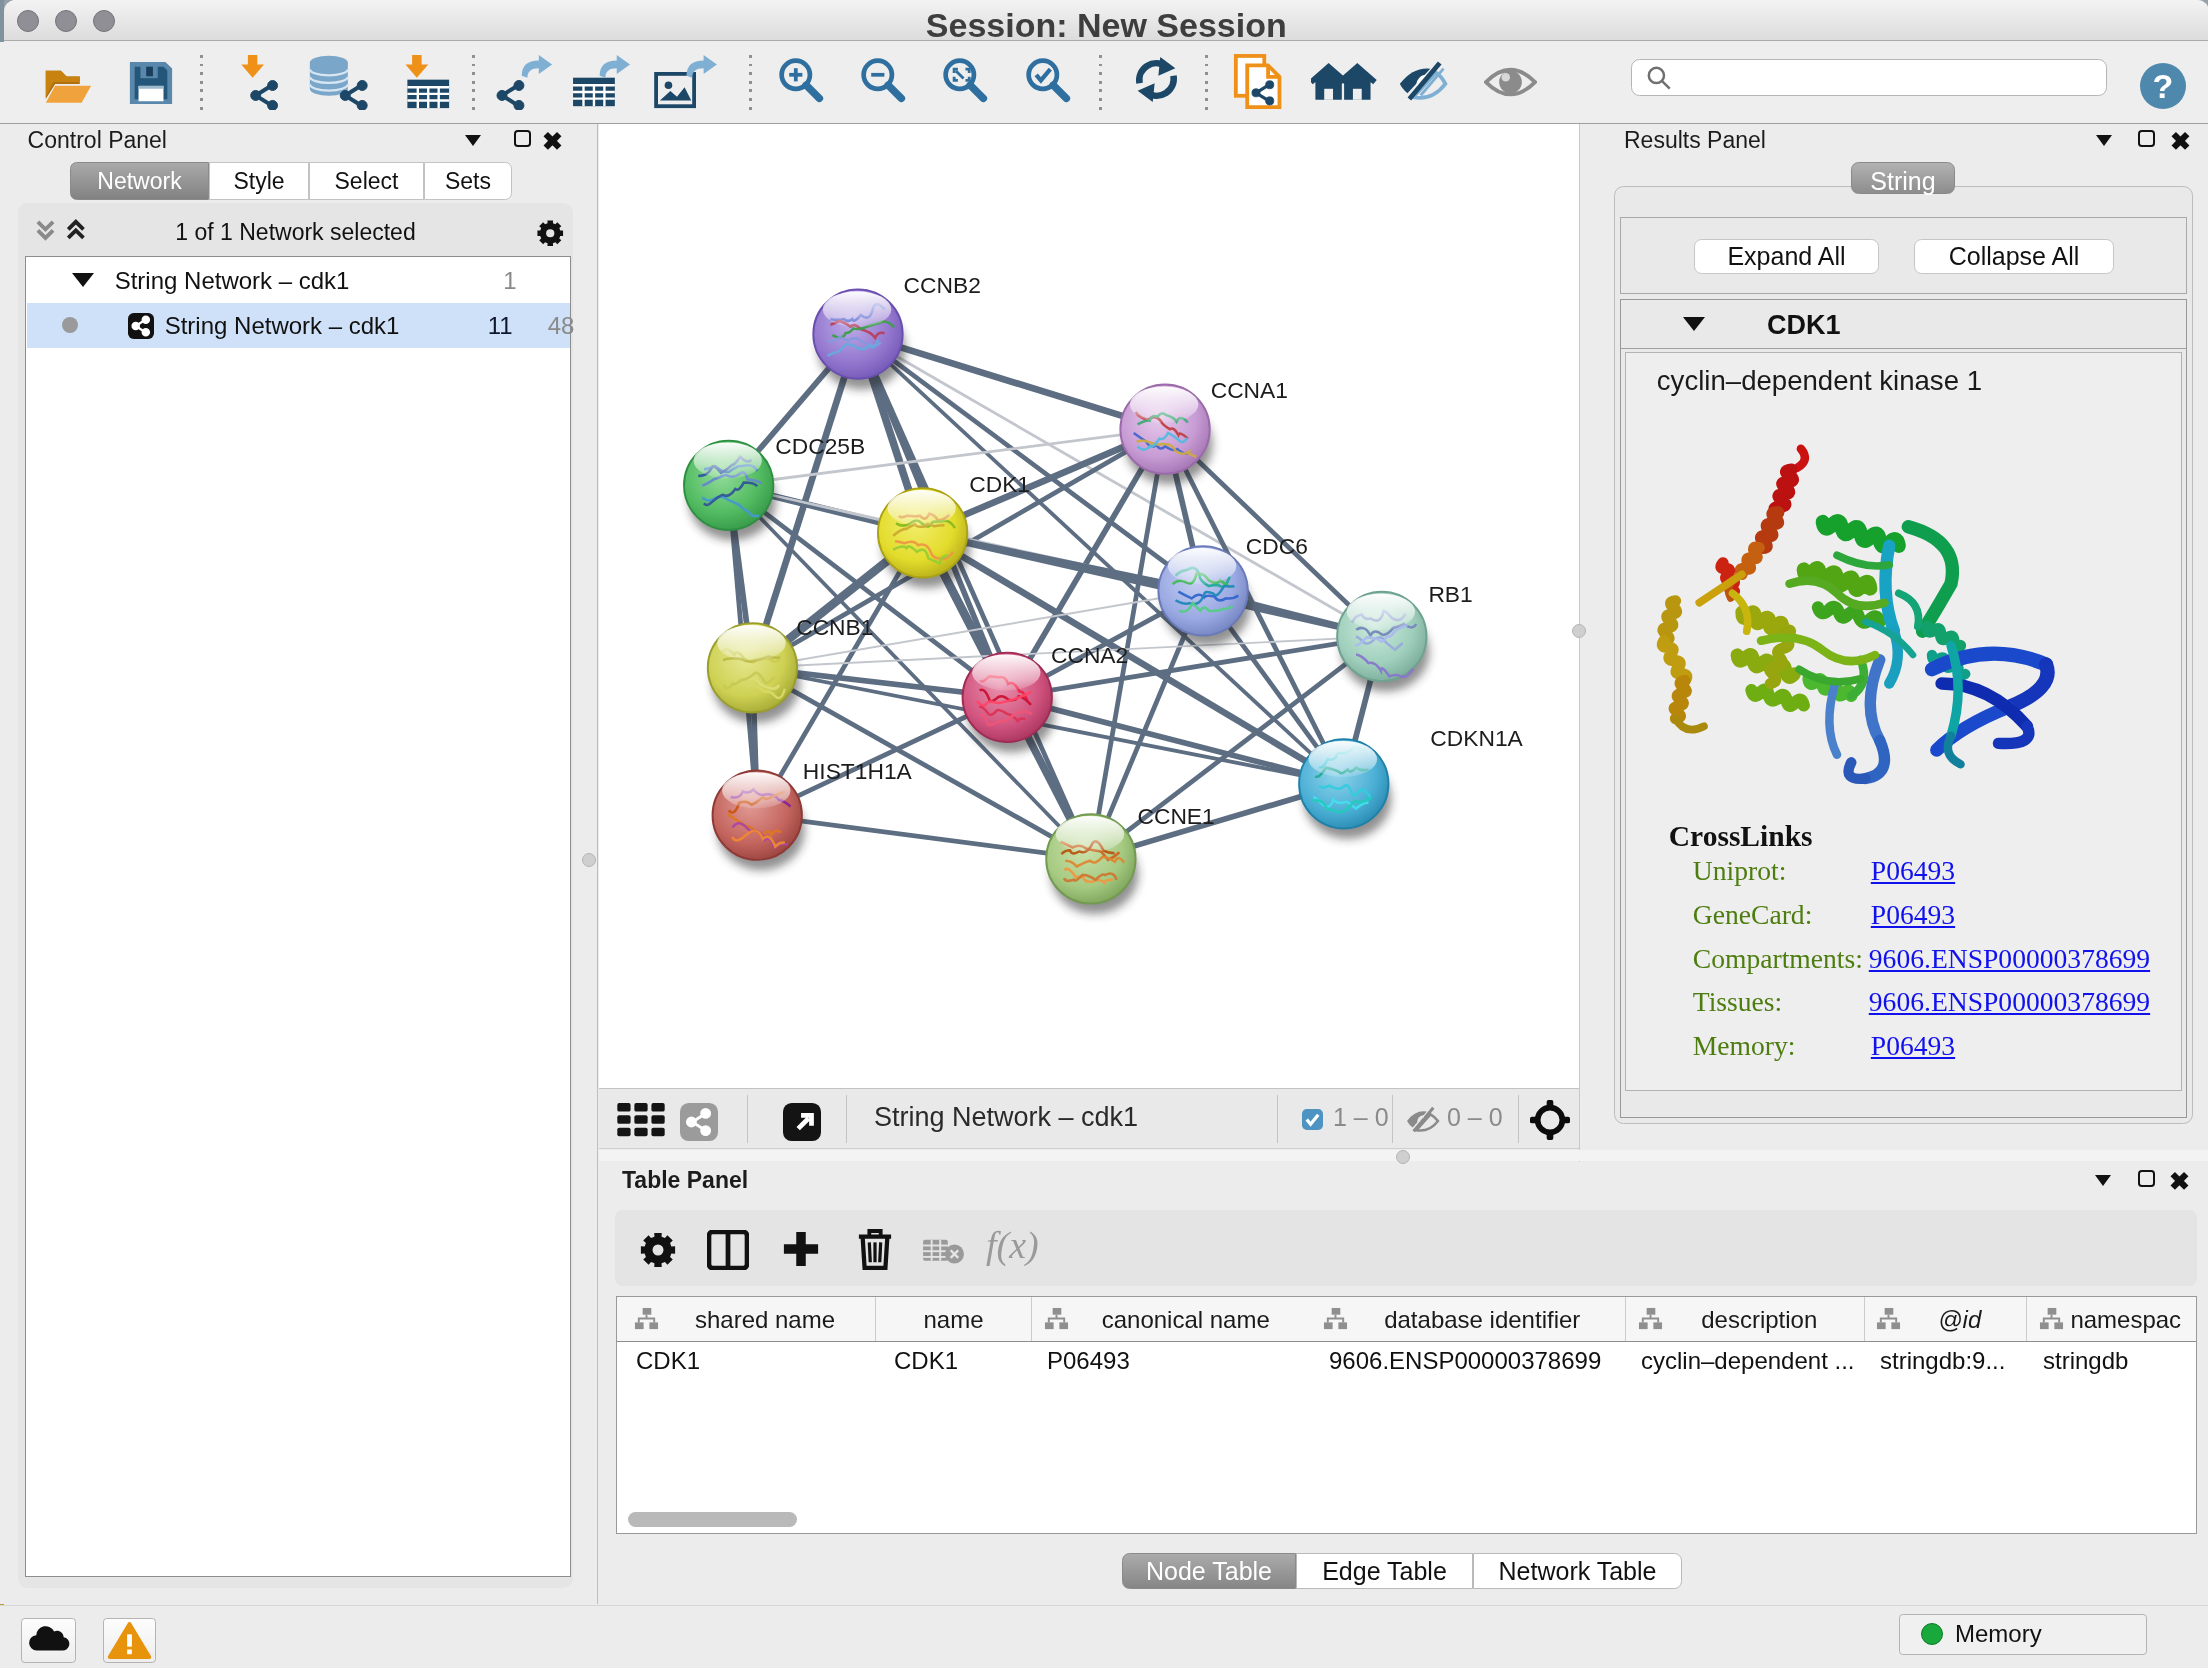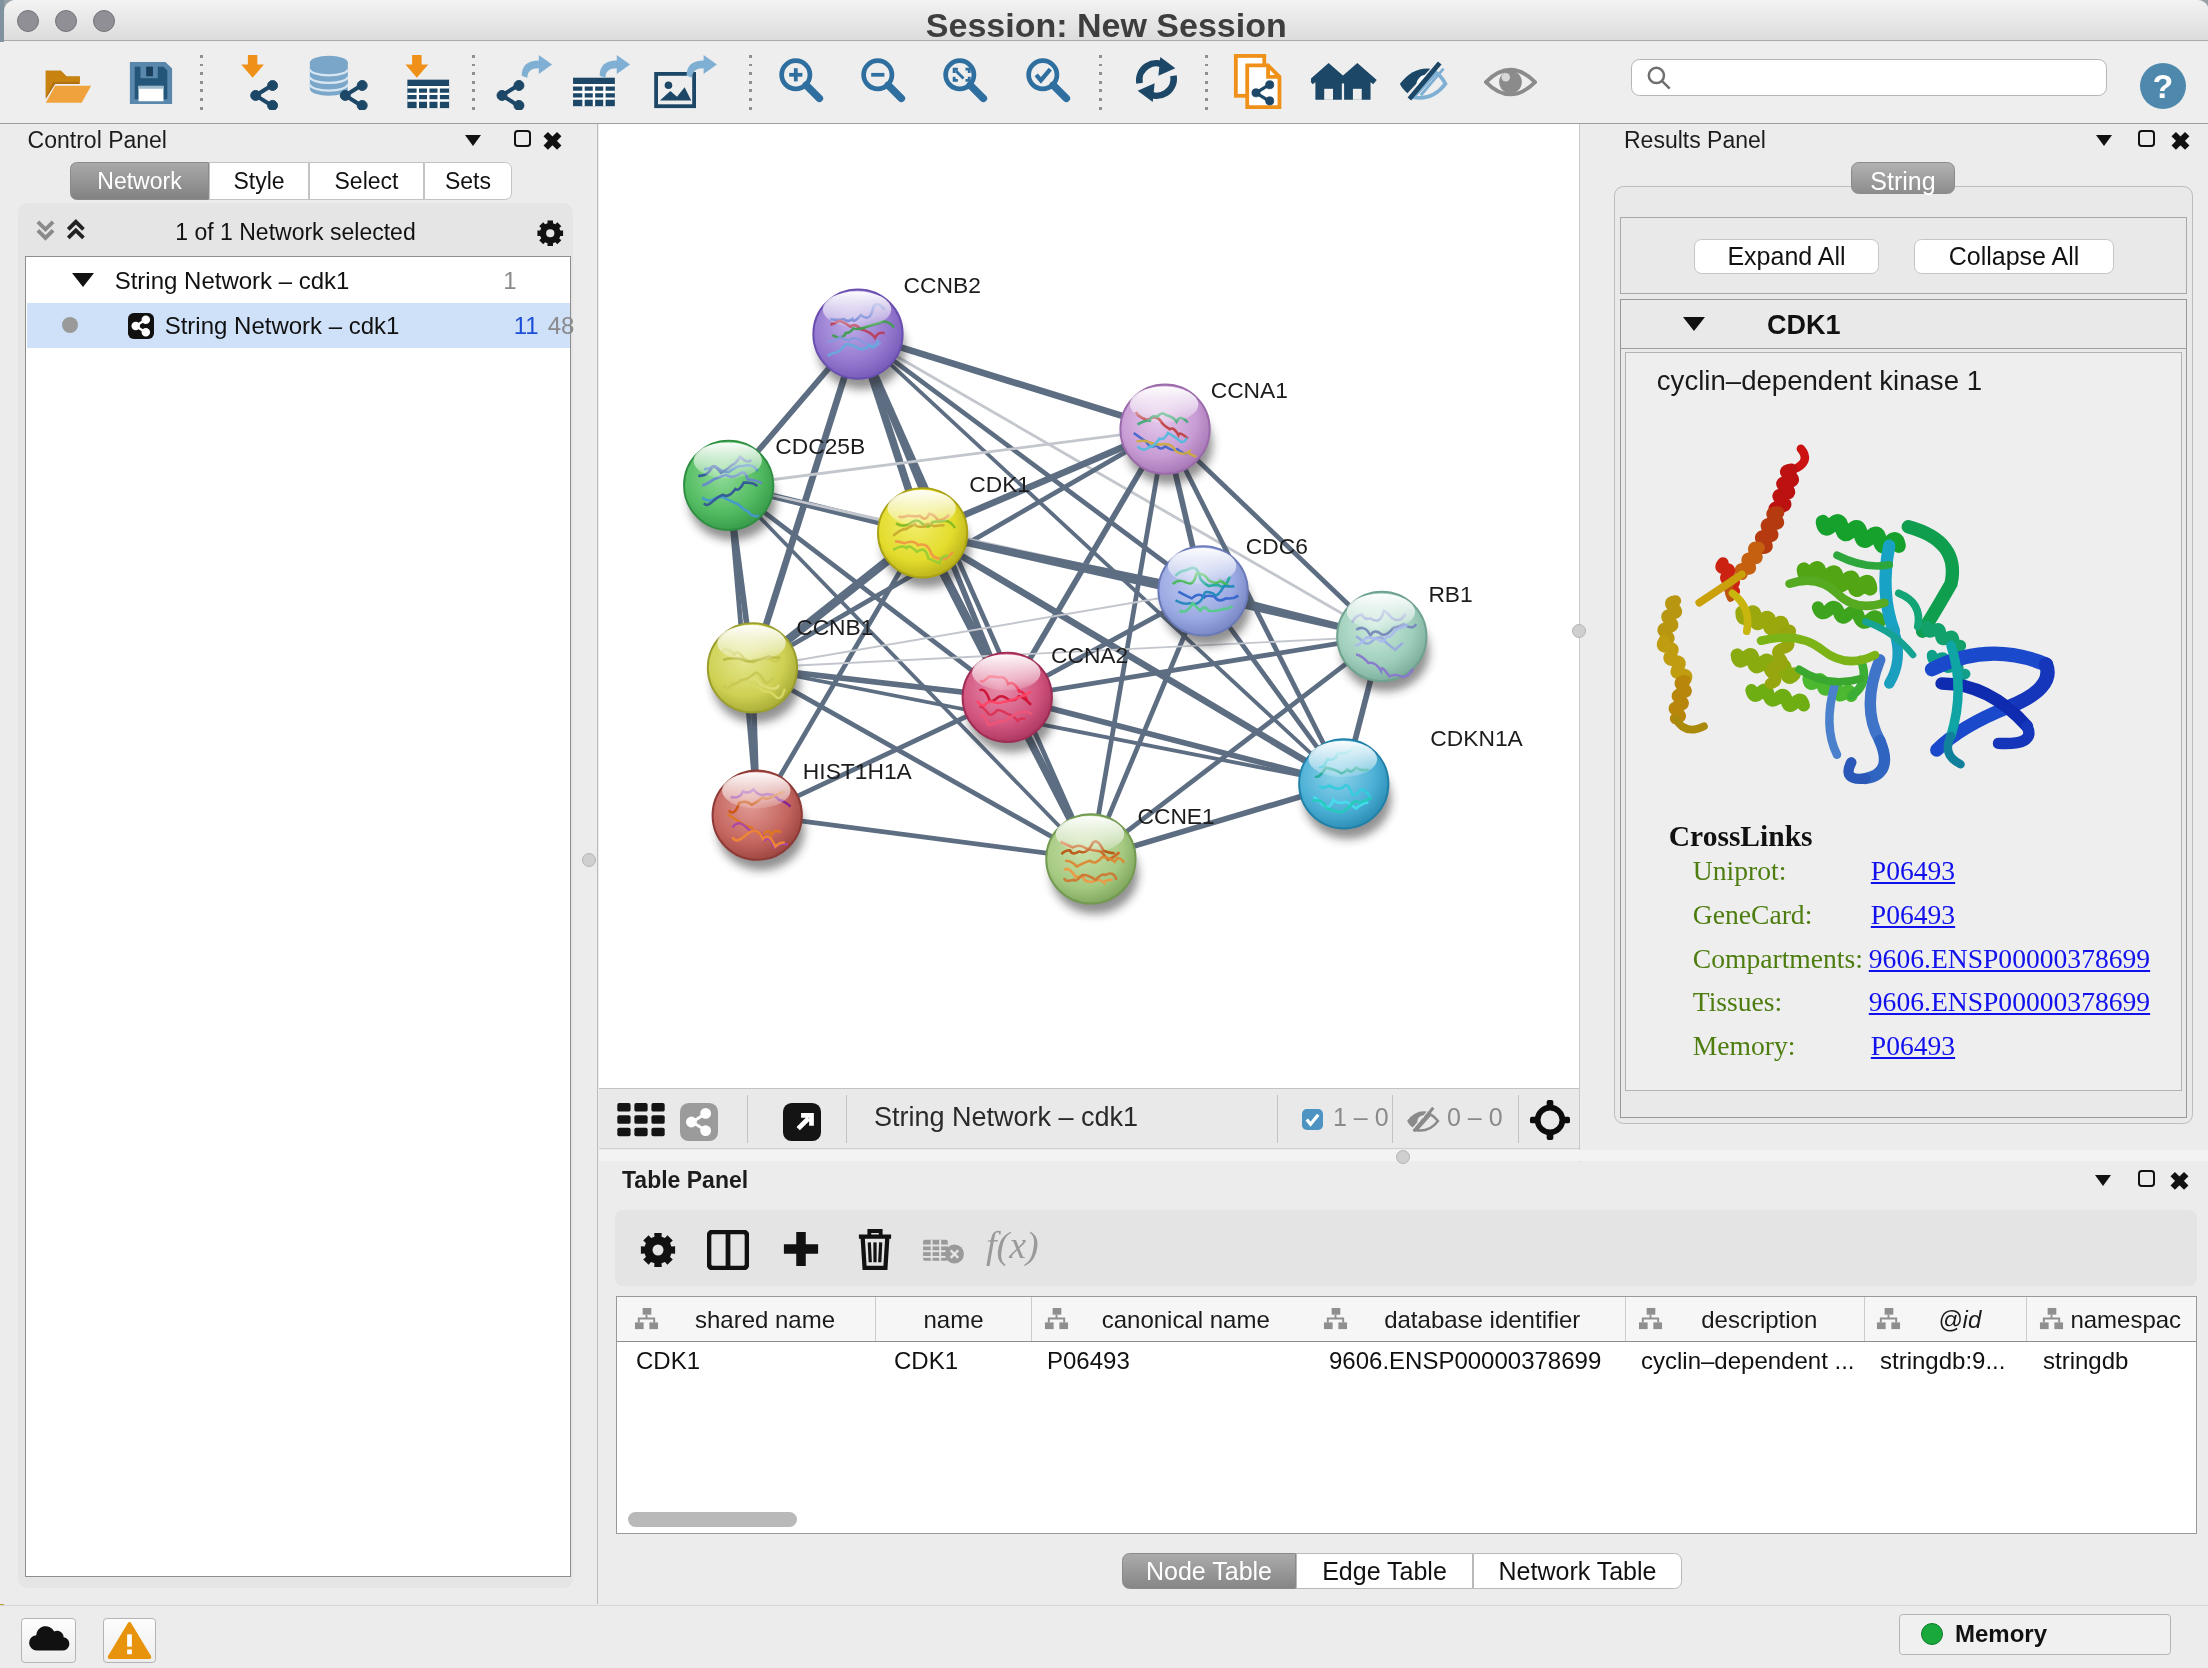--- a/index.html
+++ b/index.html
@@ -307,21 +307,21 @@
             <g stroke="#fff" stroke-width="2.4" fill="#fff">
               <line x1="8" y1="13.5" x2="18" y2="7"></line>
                 <line x1="8" y1="13.5" x2="18" y2="20"></line>
               <circle cx="8" cy="13.5" r="3.2"></circle>
                 <circle cx="18.5" cy="7" r="3.2"></circle>
                 <circle cx="18.5" cy="20" r="3.2"></circle>
             </g>
           </svg>
         </div>
         <div style="position:absolute; left:138px; top:8.6px; font-size:24px; color:#111;">String Network – cdk1</div>
-        <div style="position:absolute; left:487px; top:8.6px; font-size:24px; color:#1d4ed8;">11</div>
+        <div style="position:absolute; left:461px; top:8.6px; font-size:24px; color:#0f172a;">11</div>
         <div style="position:absolute; left:521px; top:8.6px; font-size:24px; color:#8a8a8a;">48</div>
       </div>
     </div>
   </div>
 </div>
 
 <div id="canvas" class="abs">
   <svg width="980" height="964" viewBox="0 0 1030 1014" style="position:absolute;left:0;top:0;">
 <defs>
 <radialGradient id="gCCNB2" cx="42%" cy="38%" r="72%">
@@ -835,21 +835,21 @@
       <path d="M16 33 a8 8 0 0 1 -1 -16 a10 10 0 0 1 19 -4 a7 7 0 0 1 10 6 a7 7 0 0 1 -2 14 z" fill="#111"></path>
     </svg>
   </div>
   <div class="graybtn" style="left:103px; top:12.4px; width:53px; height:45px;">
     <svg width="51" height="43" viewBox="0 0 54 45">
       <path d="M27 5 L48 40 L6 40 Z" fill="#e8930c" stroke="#e8930c" stroke-width="4" stroke-linejoin="round"></path>
       <rect x="24.5" y="16" width="5" height="13" fill="#fff"></rect>
       <rect x="24.5" y="32" width="5" height="5" fill="#fff"></rect>
     </svg>
   </div>
-  <div class="graybtn" style="left:1899px; top:7.6px; width:272px; height:41px; background:#f0f0f0;font-weight:bold;">
+  <div class="graybtn" style="left:1899px; top:7.6px; width:248px; height:41px; background:#f0f0f0;">
     <div style="position:absolute; left:21px; top:8.6px; width:22px; height:22px; border-radius:50%; background:#18a83c; border:1px solid #0d7a28;"></div>
     <div style="position:absolute; left:55px; top:5.7px; font-size:24px; color:#111;">Memory</div>
   </div>
 </div>
 
 <div class="abs" style="left:1396px;top:1150px;width:14.3px;height:14.3px;border-radius:50%;background:#cfcfcf;border:1px solid #b5b5b5;"></div>
 <div class="abs" style="left:582px;top:853px;width:14.3px;height:14.3px;border-radius:50%;background:#cfcfcf;border:1px solid #b5b5b5;"></div>
 <div class="abs" style="left:1572px;top:624px;width:14.3px;height:14.3px;border-radius:50%;background:#cfcfcf;border:1px solid #b5b5b5;"></div>
 
 

